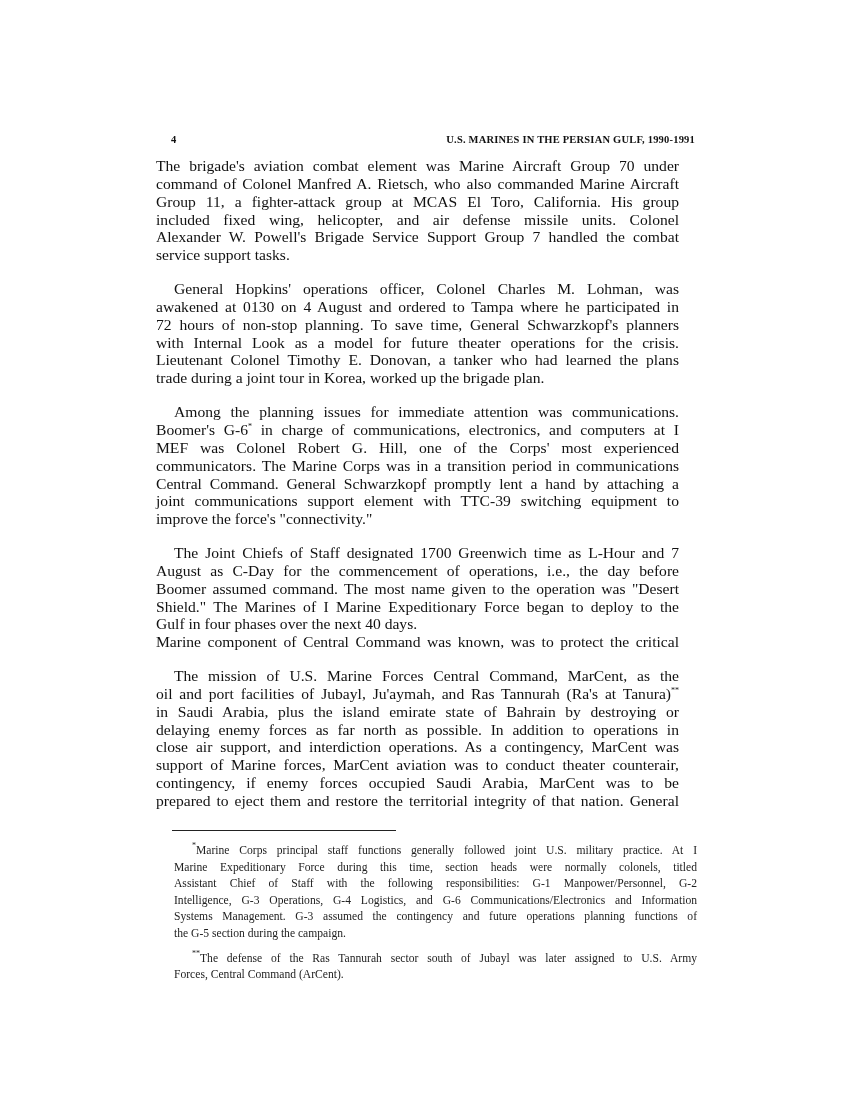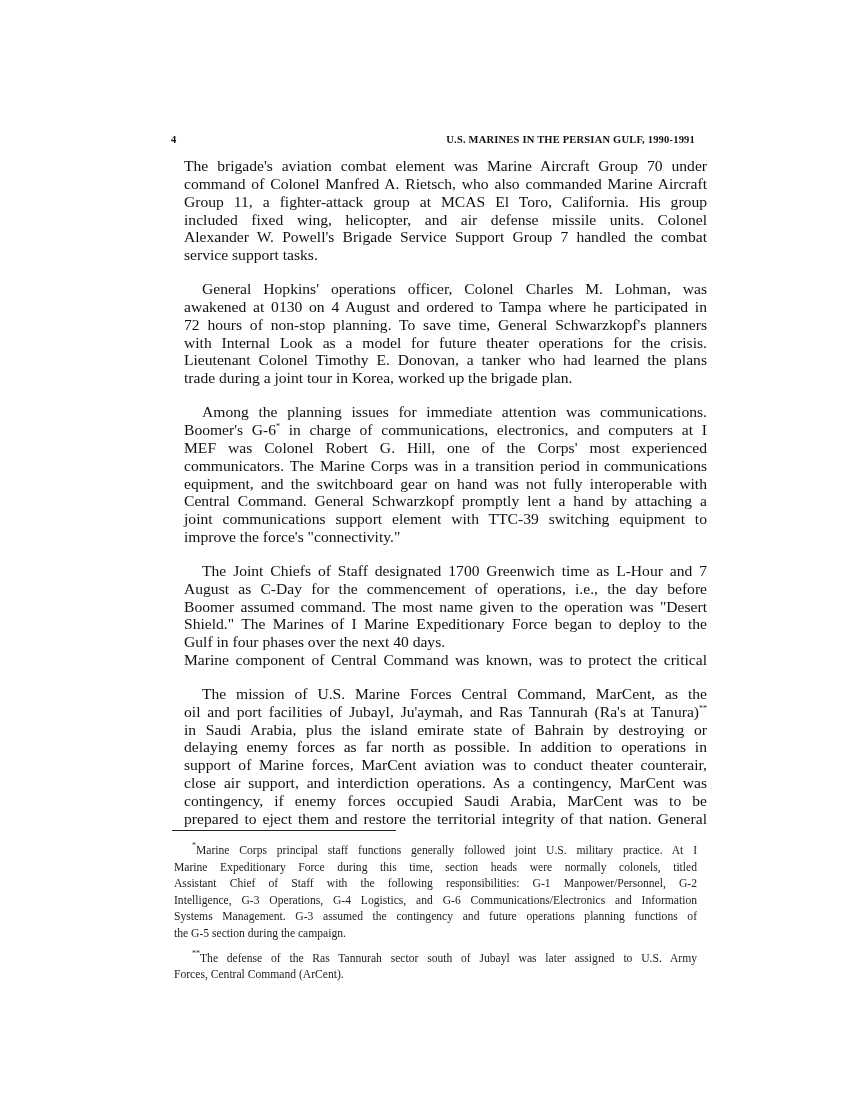--- a/index.html
+++ b/index.html
@@ -5,21 +5,21 @@
   html, body { margin: 0; padding: 0; background: #ffffff; }
   body { width: 856px; height: 1099px; position: relative; overflow: hidden; }
   .page { position: absolute; left: 0; top: 0; width: 856px; height: 1099px; background: #fff; color: #111; }
   .running-head {
     position: absolute; left: 171px; top: 134px; width: 524px; height: 16px;
     font-family: "Liberation Serif", serif; font-size: 10.5px; font-weight: bold; color: #111;
   }
   .page-num { position: absolute; left: 0; top: 0; }
   .head-title { position: absolute; right: 0; top: 0; letter-spacing: 0.2px; }
   .body-text {
-    position: absolute; left: 184px; top: 157px; width: 523px;
+    position: absolute; left: 156px; top: 157px; width: 523px;
     font-family: "Liberation Serif", serif; font-size: 15.6px; line-height: 17.85px; color: #111;
   }
   .line { display: block; text-align: justify; text-align-last: justify; white-space: nowrap; height: 17.85px; overflow: visible; }
   .line.last { text-align-last: left; }
   .line.indent { padding-left: 18px; margin-top: 16px; }
   .rule { position: absolute; left: 172px; top: 830px; width: 224px; height: 0; border-top: 1px solid #222; }
   .footnotes {
     position: absolute; left: 174px; top: 843px; width: 523px;
     font-family: "Liberation Serif", serif; font-size: 11.6px; line-height: 16.6px; color: #222;
   }
@@ -49,36 +49,35 @@
     <span class="line indent">General Hopkins' operations officer, Colonel Charles M. Lohman, was</span>
     <span class="line">awakened at 0130 on 4 August and ordered to Tampa where he participated in</span>
     <span class="line">72 hours of non-stop planning.  To save time, General Schwarzkopf's planners</span>
     <span class="line">with Internal Look as a model for future theater operations for the crisis.</span>
     <span class="line">Lieutenant Colonel Timothy E. Donovan, a tanker who had learned the plans</span>
     <span class="line last">trade during a joint tour in Korea, worked up the brigade plan.</span>
     <span class="line indent">Among the planning issues for immediate attention was communications.</span>
     <span class="line"><span>Boomer's G-6</span><sup>*</sup><span> in charge of communications, electronics, and computers at I</span></span>
     <span class="line">MEF was Colonel Robert G. Hill, one of the Corps' most experienced</span>
     <span class="line">communicators.  The Marine Corps was in a transition period in communications</span>
-    <span class="line">equipment, and the switchboard gear on hand was not fully interoperable with</span>
     <span class="line">Central Command.  General Schwarzkopf promptly lent a hand by attaching a</span>
     <span class="line">joint communications support element with TTC-39 switching equipment to</span>
     <span class="line last">improve the force's "connectivity."</span>
     <span class="line indent">The Joint Chiefs of Staff designated 1700 Greenwich time as L-Hour and 7</span>
     <span class="line">August as C-Day for the commencement of operations, i.e., the day before</span>
     <span class="line">Boomer assumed command.  The most name given to the operation was "Desert</span>
     <span class="line">Shield."  The Marines of I Marine Expeditionary Force began to deploy to the</span>
     <span class="line last">Gulf in four phases over the next 40 days.</span>
     <span class="line">Marine component of Central Command was known, was to protect the critical</span>
     <span class="line indent">The mission of U.S. Marine Forces Central Command, MarCent, as the</span>
     <span class="line"><span>oil and port facilities of Jubayl, Ju'aymah, and Ras Tannurah (Ra's at Tanura)</span><sup>**</sup></span>
     <span class="line">in Saudi Arabia, plus the island emirate state of Bahrain by destroying or</span>
     <span class="line">delaying enemy forces as far north as possible.  In addition to operations in</span>
+    <span class="line">close air support, and interdiction operations.  As a contingency, MarCent was</span>
     <span class="line">support of Marine forces, MarCent aviation was to conduct theater counterair,</span>
-    <span class="line">close air support, and interdiction operations.  As a contingency, MarCent was</span>
     <span class="line">contingency, if enemy forces occupied Saudi Arabia, MarCent was to be</span>
     <span class="line">prepared to eject them and restore the territorial integrity of that nation.  General</span>
   </div>
 
   <div class="rule"></div>
 
   <div class="footnotes">
     <div class="fn">
       <span class="fline indent"><sup>*</sup><span>Marine Corps principal staff functions generally followed joint U.S. military practice. At I</span></span>
       <span class="fline">Marine Expeditionary Force during this time, section heads were normally colonels, titled</span>

